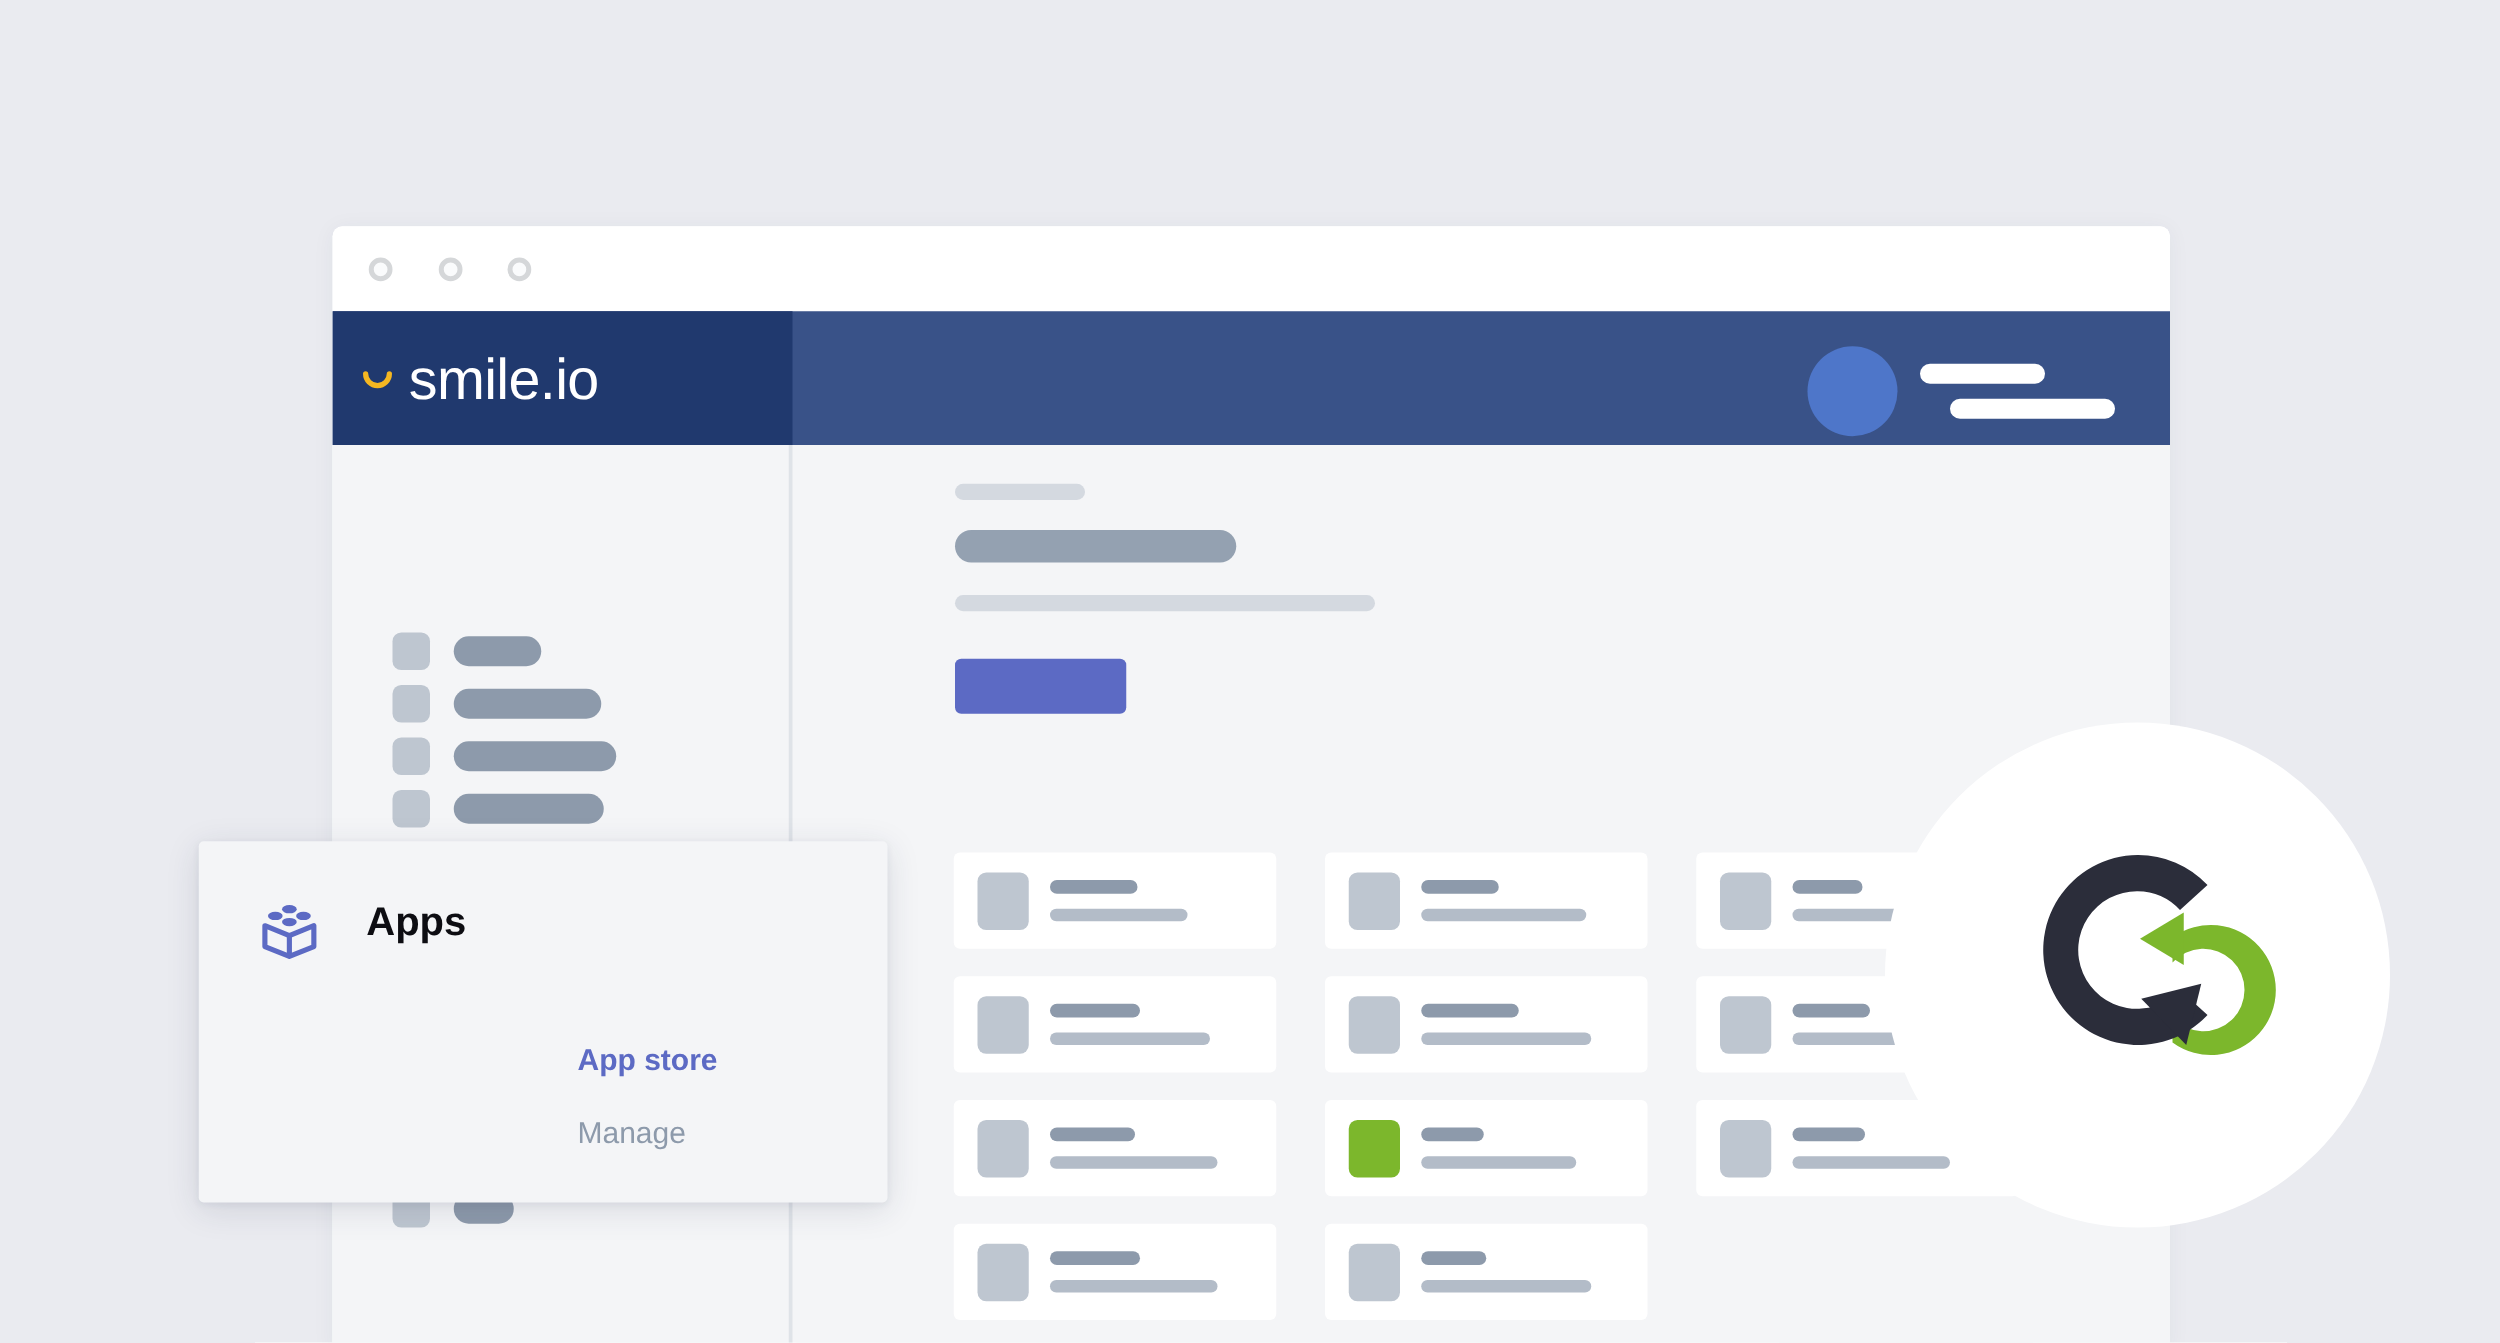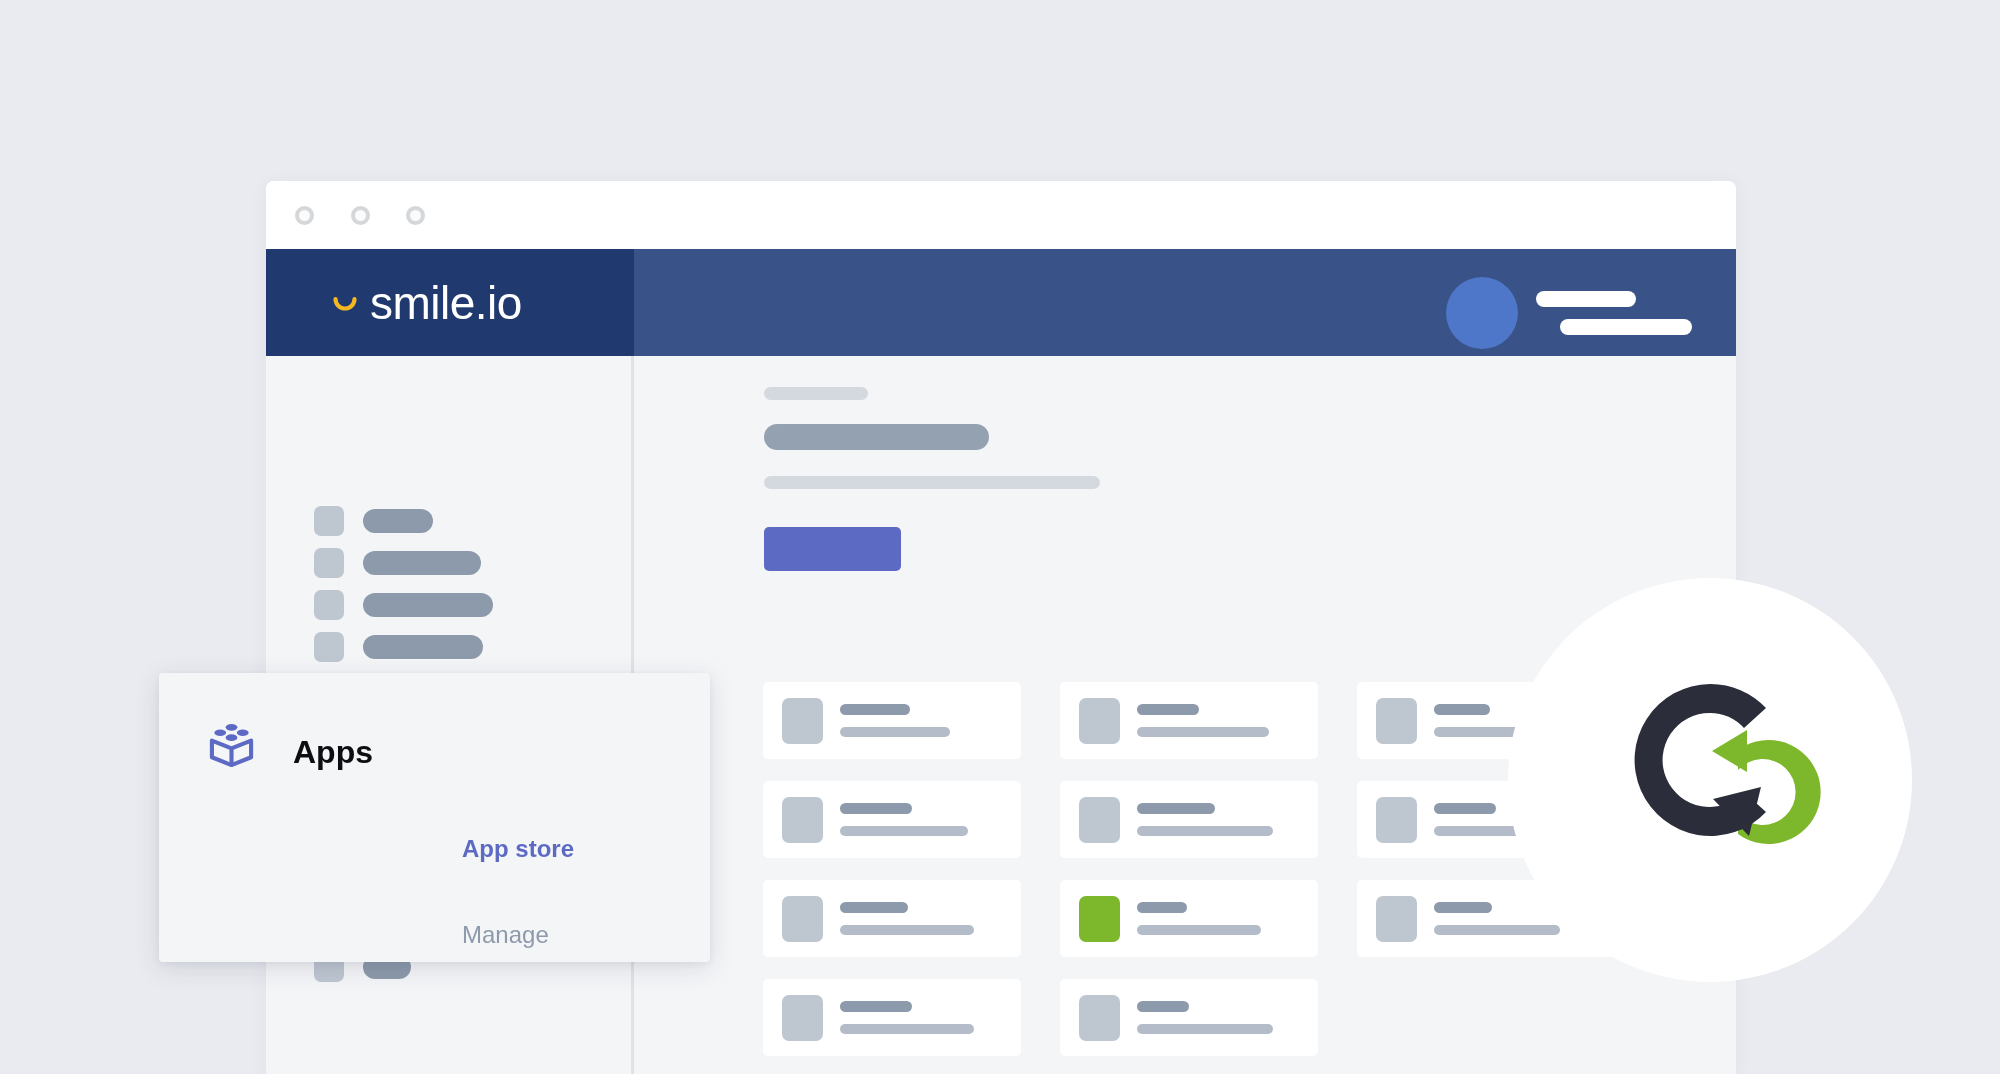--- a/index.html
+++ b/index.html
@@ -61,21 +61,21 @@
     background: #395288;
   }
   #logo-panel {
     position: absolute;
     left: 0; top: 0;
     width: 368px;
     height: 107px;
     background: #20396e;
     display: flex;
     align-items: center;
-    padding-left: 66px;
+    padding-left: 23px;
     box-sizing: border-box;
   }
   #logo-smile-arc {
     width: 26px;
     height: 26px;
     margin-right: 12px;
     flex: none;
   }
   #logo-wordmark {
     color: #ffffff;
@@ -229,39 +229,39 @@
     background: #f4f5f7;
     border-radius: 4px;
     box-shadow: 0 6px 26px rgba(35,50,80,0.13), 0 2px 6px rgba(35,50,80,0.06);
     z-index: 40;
   }
   #apps-panel-header {
     position: absolute;
     left: 49px;
     top: 48px;
     display: flex;
-    align-items: flex-end;
+    align-items: flex-start;
   }
   #apps-panel-icon { width: 47px; height: 47px; flex: none; }
   #apps-panel-title {
     margin-left: 38px;
     font-size: 32px;
     font-weight: 700;
     color: #0d0d12;
     line-height: 1;
   }
   .apps-panel-link {
     position: absolute;
     left: 303px;
     font-size: 24px;
     line-height: 1;
     cursor: pointer;
   }
   #apps-link-store { top: 164px; color: #5c6ac4; font-weight: 700; }
-  #apps-link-manage { top: 222px; color: #8d9aab; font-weight: 400; margin-top: 28px; }
+  #apps-link-manage { top: 222px; color: #8d9aab; font-weight: 400; }
 
   
   #recharge-badge {
     position: absolute;
     left: 1508px;
     top: 578px;
     width: 404px;
     height: 404px;
     border-radius: 50%;
     background: #ffffff;

